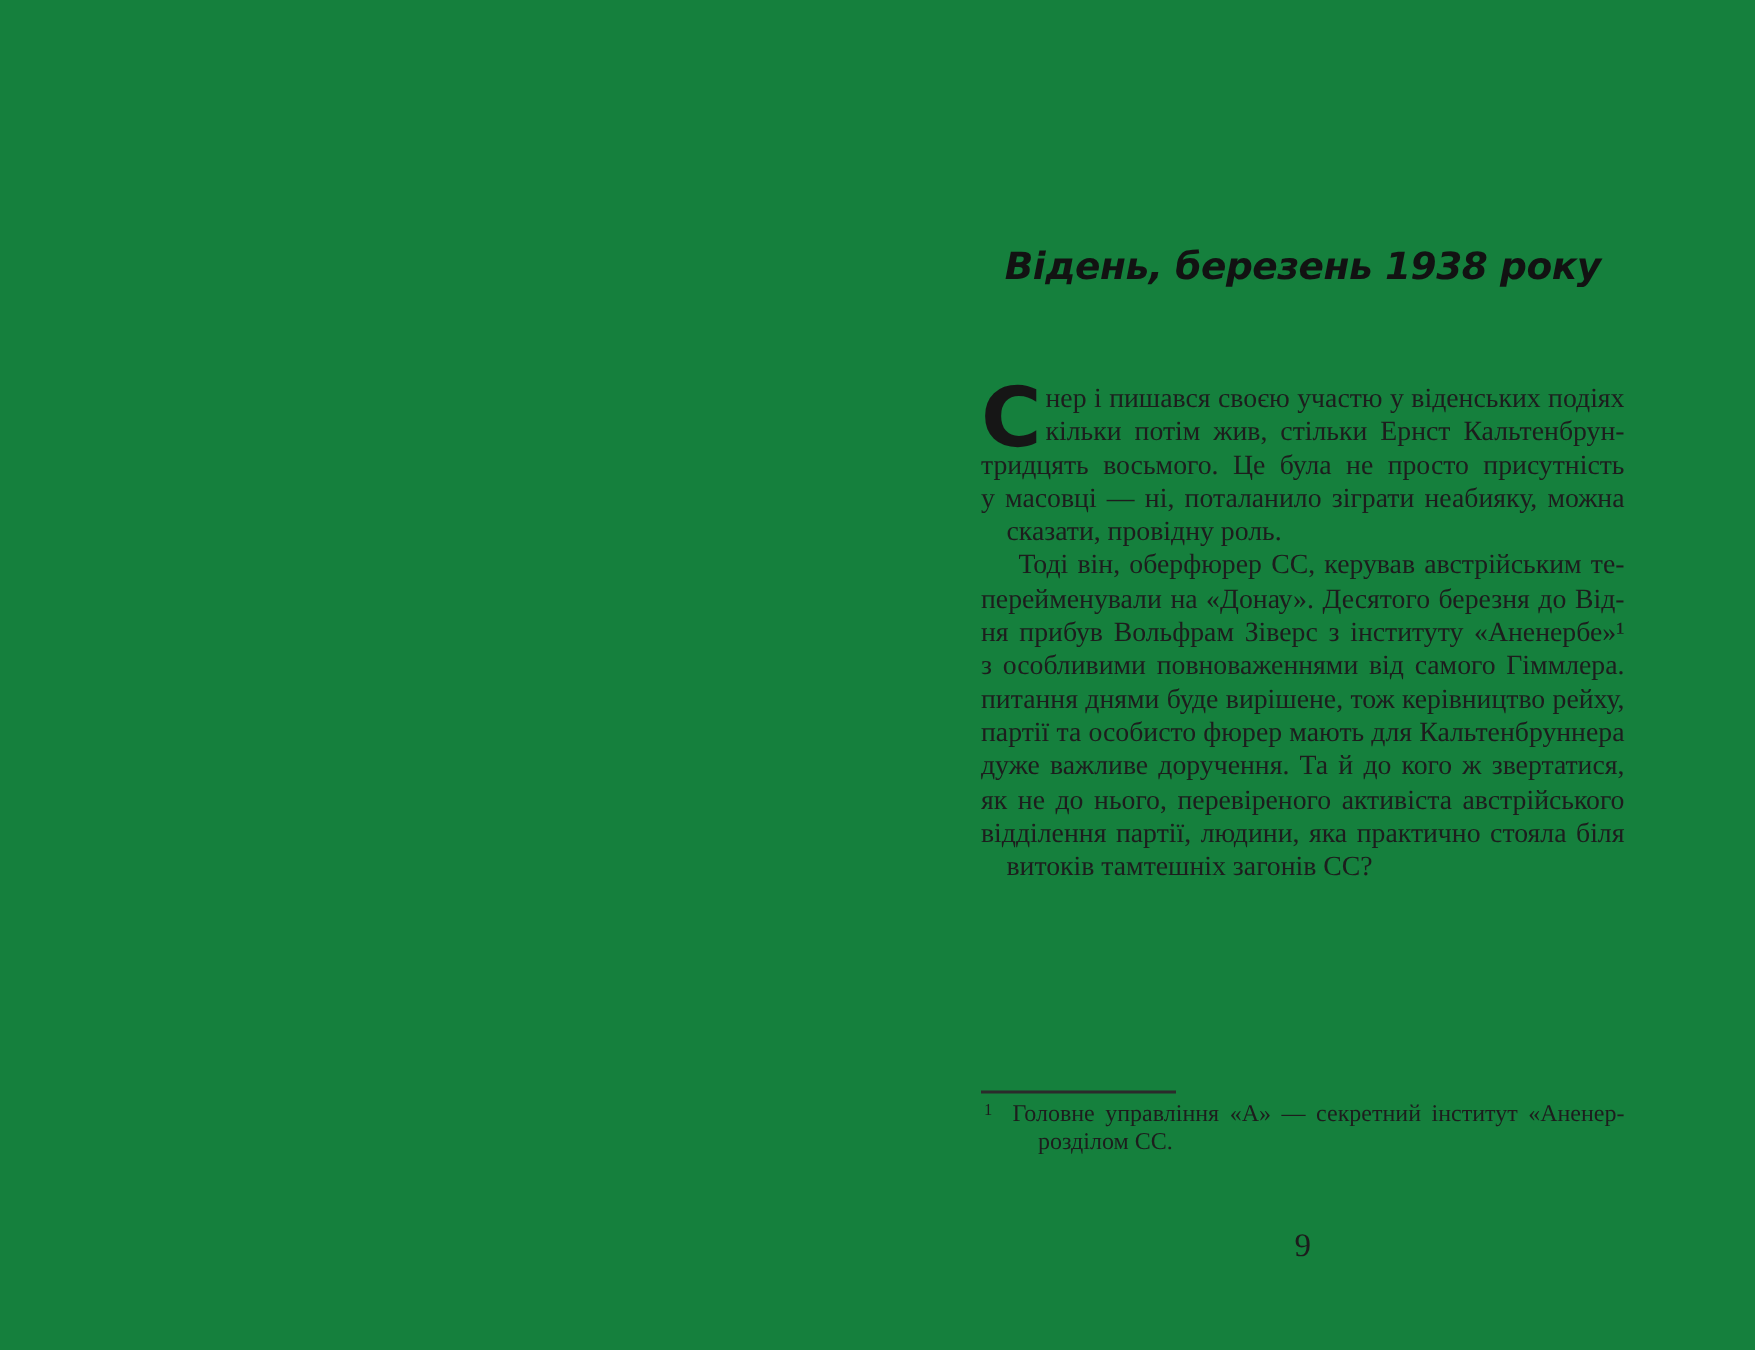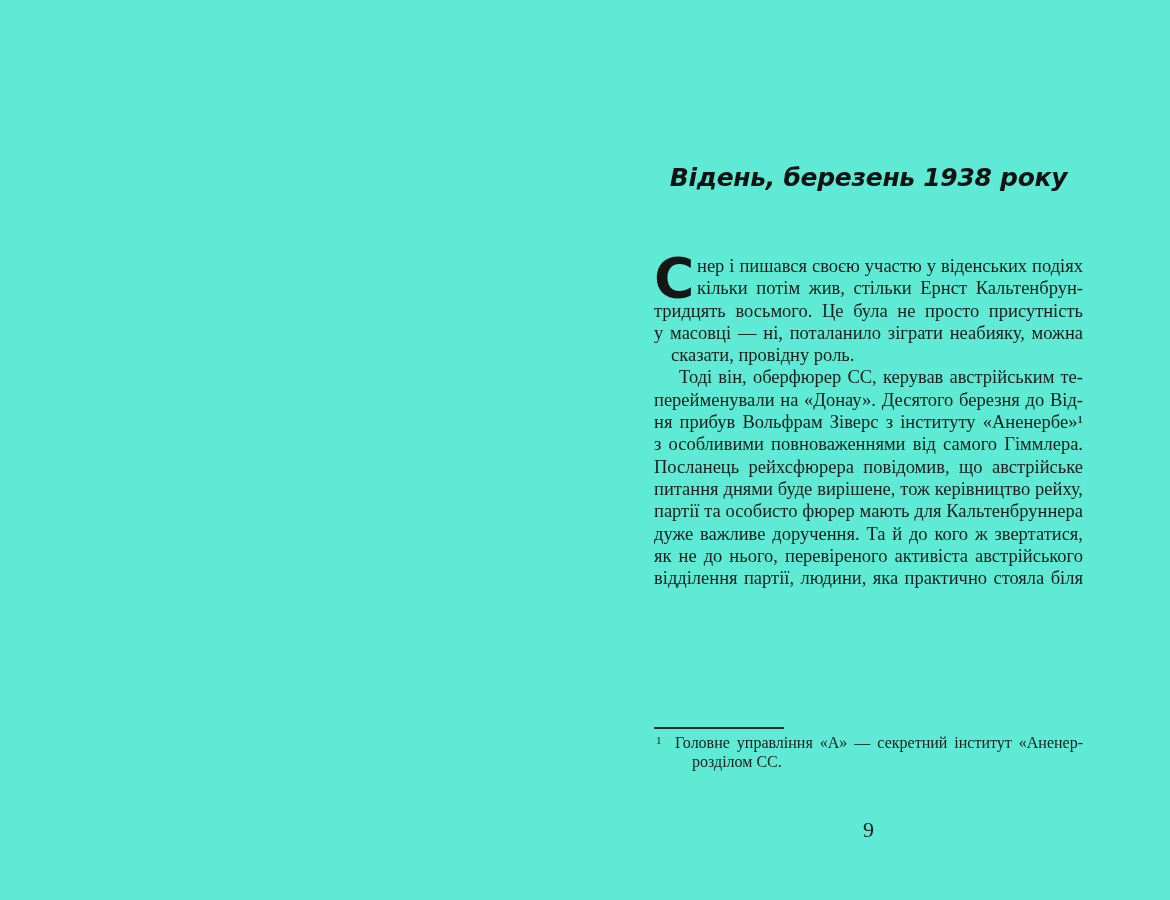--- a/index.html
+++ b/index.html
@@ -5,21 +5,21 @@
   * { margin: 0; padding: 0; box-sizing: border-box; }
   html, body { background: #ffffff; }
   body {
     width: 1170px; height: 900px;
     font-family: "Liberation Serif", serif;
     overflow: hidden;
   }
   .page {
     position: relative;
     width: 1170px; height: 900px;
-    background: #5eead4;
+    background: #15803d;
     overflow: hidden;
   }
   .text-column {
     position: absolute;
     left: 654px; top: 0;
     width: 429px; height: 900px;
   }
   .chapter-title {
     position: absolute;
     top: 163px; left: 0;
@@ -103,26 +103,26 @@
           <div class="tline">тридцять восьмого. Це була не просто присутність</div>
           <div class="tline">у масовці — ні, поталанило зіграти неабияку, можна</div>
           <div class="tline last">сказати, провідну роль.</div>
         </div>
 
       <div class="para indented">
           <div class="tline first">Тоді він, оберфюрер СС, керував австрійським те-</div>
           <div class="tline">перейменували на «Донау». Десятого березня до Від-</div>
           <div class="tline">ня прибув Вольфрам Зіверс з інституту «Аненербе»¹</div>
           <div class="tline">з особливими повноваженнями від самого Гіммлера.</div>
-          <div class="tline">Посланець рейхсфюрера повідомив, що австрійське</div>
           <div class="tline">питання днями буде вирішене, тож керівництво рейху,</div>
           <div class="tline">партії та особисто фюрер мають для Кальтенбруннера</div>
           <div class="tline">дуже важливе доручення. Та й до кого ж звертатися,</div>
           <div class="tline">як не до нього, перевіреного активіста австрійського</div>
           <div class="tline">відділення партії, людини, яка практично стояла біля</div>
+          <div class="tline last">витоків тамтешніх загонів СС?</div>
         </div>
 
 
     </div>
 
     <div class="page-number">9</div>
   </div>
 
   <div class="footnote-rule"></div>
 

